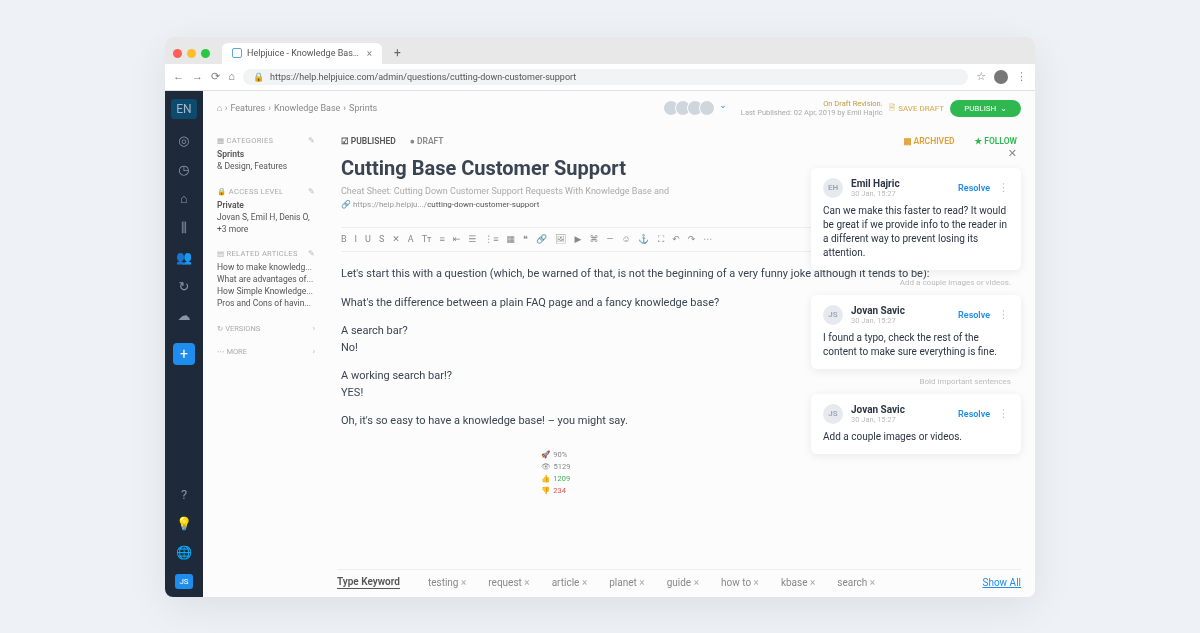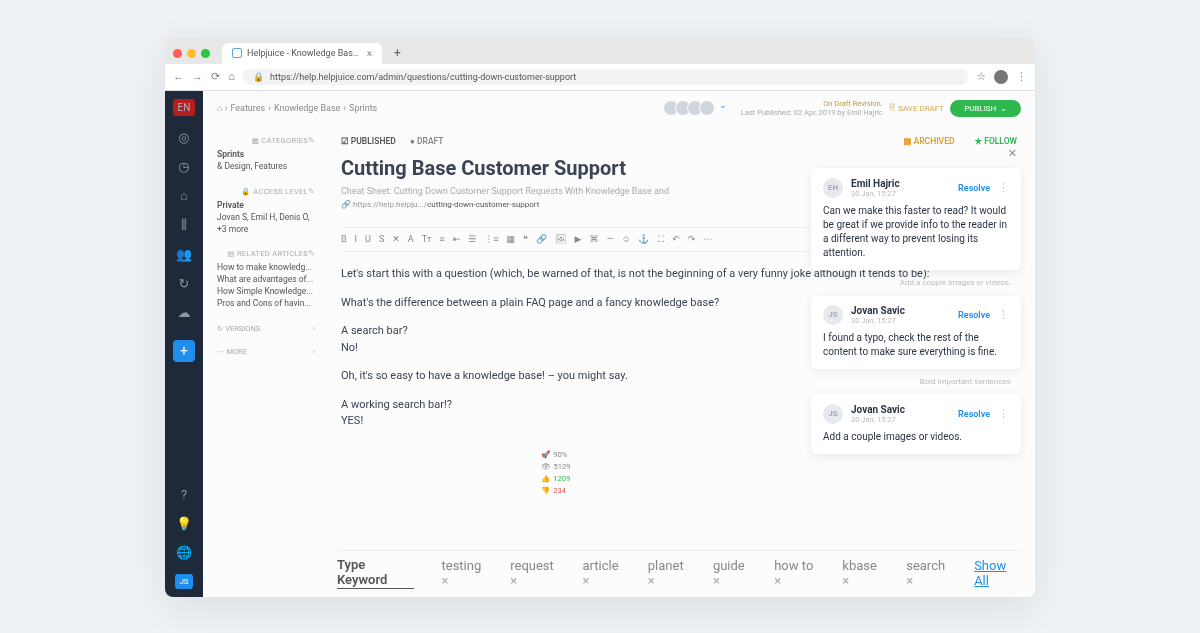--- a/index.html
+++ b/index.html
@@ -16,42 +16,42 @@
 .tab .close { color: #888; font-size: 10px; }
 .newtab { color: #666; font-size: 12px; padding: 0 6px; }
 .urlbar-row { display: flex; align-items: center; background: #fff; padding: 5px 8px; gap: 8px; border-bottom: 1px solid #e0e0e0; }
 .navbtn { color: #777; font-size: 11px; cursor: pointer; }
 .urlbar { flex: 1; background: #f1f3f4; border-radius: 12px; padding: 3px 10px; font-size: 9px; color: #555; display: flex; align-items: center; gap: 6px; }
 .lock { color: #777; }
 .star, .avatar, .kebab { color: #888; font-size: 11px; }
 .avatar { width: 14px; height: 14px; background: #777; border-radius: 50%; }
 .app { flex: 1; display: flex; overflow: hidden; }
 .sidebar { width: 38px; background: #1e2a3a; display: flex; flex-direction: column; align-items: center; padding: 8px 0; gap: 14px; color: #8a96a8; }
-.sidebar .lang { background: #b91c1c; color: #aab5c5; font-size: 10px; padding: 3px 5px; border-radius: 3px; }
+.sidebar .lang { background: #0c4a6e; color: #aab5c5; font-size: 12px; padding: 3px 5px; border-radius: 3px; }
 .sidebar .icon { font-size: 13px; cursor: pointer; }
 .sidebar .add { background: #1f8ded; color: #fff; width: 22px; height: 22px; border-radius: 4px; display: flex; align-items: center; justify-content: center; font-size: 14px; margin-top: 6px; }
 .sidebar .spacer { flex: 1; }
 .sidebar .bulb { color: #f5c947; }
 .sidebar .user { background: #1f8ded; color: #fff; font-size: 8px; padding: 3px 4px; border-radius: 3px; }
 .main { flex: 1; background: #fcfcfd; overflow: hidden; position: relative; display: flex; flex-direction: column; }
 .topbar { display: flex; align-items: center; padding: 8px 14px; font-size: 9px; color: #888; gap: 6px; }
 .breadcrumb { flex: 1; display: flex; align-items: center; gap: 3px; }
 .crumb { color: #888; text-decoration: none; }
 .avatars { display: flex; gap: -4px; margin: 0 8px; }
 .avatars .av { width: 16px; height: 16px; border-radius: 50%; background: #d0d6de; border: 1px solid #fff; margin-left: -4px; }
 .avatars .av:first-child { margin-left: 0; }
 .avatars .chev { color: #1f8ded; font-size: 9px; margin-left: 4px; }
 .revinfo { text-align: right; font-size: 7.5px; line-height: 1.3; color: #c29a3a; }
 .revinfo .sub { color: #aaa; }
 .savedraft { color: #d4a84a; font-size: 8px; display: flex; align-items: center; gap: 3px; }
 .publish { background: #2fb84f; color: #fff; font-size: 8px; padding: 4px 14px; border-radius: 10px; display: flex; align-items: center; gap: 4px; }
 .content { flex: 1; display: flex; overflow: hidden; }
 .leftcol { width: 120px; padding: 10px 8px 10px 14px; font-size: 8px; color: #888; }
 .leftcol .sec { margin-bottom: 14px; }
-.leftcol .sechead { display: flex; align-items: center; justify-content: flex-end; color: #aaa; font-size: 7.5px; text-transform: uppercase; letter-spacing: 0.3px; margin-bottom: 4px; }
+.leftcol .sechead { display: flex; align-items: center; justify-content: space-between; color: #aaa; font-size: 7.5px; text-transform: uppercase; letter-spacing: 0.3px; margin-bottom: 4px; }
 .leftcol .sechead .pen { font-size: 8px; color: #bbb; }
 .leftcol .secbody { color: #555; font-size: 8.5px; line-height: 1.4; }
 .leftcol .secbody.bold { font-weight: 600; }
 .leftcol .related div { white-space: nowrap; overflow: hidden; text-overflow: ellipsis; }
 .leftcol .morerow { display: flex; align-items: center; justify-content: space-between; color: #aaa; font-size: 7.5px; }
 .stats { position: absolute; left: 338px; bottom: 100px; font-size: 7.5px; line-height: 1.6; color: #888; }
 .stats .row { display: flex; align-items: center; gap: 3px; }
 .stats .up { color: #3fae5c; } .stats .down { color: #d9534f; }
 .editor { flex: 1; padding: 10px 18px; overflow: hidden; position: relative; }
 .ed-top { display: flex; align-items: center; gap: 14px; font-size: 8.5px; margin-bottom: 10px; }
@@ -61,21 +61,21 @@
 .ed-top .archived { color: #e0a030; font-weight: 600; }
 .ed-top .follow { color: #2fb84f; font-weight: 600; margin-left: 6px; }
 .ed-title { font-size: 20px; font-weight: 700; color: #3a4452; margin-bottom: 6px; }
 .ed-subtitle { font-size: 9px; color: #aaa; margin-bottom: 4px; white-space: nowrap; overflow: hidden; text-overflow: ellipsis; }
 .ed-url { font-size: 8px; color: #999; margin-bottom: 18px; }
 .ed-url .editable { color: #555; }
 .toolbar { display: flex; gap: 8px; padding: 6px 0; border-top: 1px solid #eee; border-bottom: 1px solid #eee; margin-bottom: 14px; flex-wrap: nowrap; overflow: hidden; }
 .toolbar span { font-size: 9px; color: #888; cursor: pointer; }
 .ed-body { font-size: 11px; color: #3a4452; line-height: 1.5; }
 .ed-body p { margin-bottom: 12px; }
-.tagrow { position: absolute; bottom: 8px; left: 14px; right: 14px; display: flex; align-items: center; gap: 22px; font-size: 13px; color: #888; border-top: 1px solid #eee; padding-top: 6px; }
+.tagrow { position: absolute; bottom: 8px; left: 14px; right: 14px; display: flex; align-items: center; gap: 22px; font-size: 10px; color: #888; border-top: 1px solid #eee; padding-top: 6px; }
 .tagrow .lbl { font-weight: 600; color: #555; border-bottom: 1px solid #555; padding-bottom: 1px; margin-right: 6px; }
 .tagrow .tag { color: #888; }
 .tagrow .tag::after { content: " ×"; color: #aaa; }
 .tagrow .showall { color: #1f8ded; margin-left: auto; text-decoration: underline; }
 .comments { position: absolute; right: 14px; top: 56px; width: 210px; display: flex; flex-direction: column; gap: 8px; }
 .closecom { text-align: right; color: #888; font-size: 11px; padding-right: 4px; cursor: pointer; }
 .card { background: #fff; border-radius: 6px; box-shadow: 0 2px 10px rgba(0,0,0,0.08); padding: 10px 12px; }
 .card .chead { display: flex; align-items: center; gap: 8px; margin-bottom: 4px; }
 .card .cava { width: 20px; height: 20px; border-radius: 50%; background: #e6eaef; color: #9aa4b2; font-size: 8px; display: flex; align-items: center; justify-content: center; font-weight: 600; }
 .card .cname { font-size: 10px; font-weight: 700; color: #2b3544; }
@@ -241,22 +241,22 @@
             <span>⚓</span>
             <span>⛶</span>
             <span>↶</span>
             <span>↷</span>
             <span>⋯</span>
           </div>
           <div class="ed-body">
             <p>Let's start this with a question (which, be warned of that, is not the beginning of a very funny joke although it tends to be):</p>
             <p>What's the difference between a plain FAQ page and a fancy knowledge base?</p>
             <p><span>A search bar?</span><br><span>No!</span></p>
+            <p><span>A working search bar!?</span><br><span>YES!</span></p>
             <p>Oh, it's so easy to have a knowledge base! – you might say.</p>
-            <p><span>A working search bar!?</span><br><span>YES!</span></p>
           </div>
 
           <div class="tagrow">
             <span class="lbl">Type Keyword</span>
             <span class="tag">testing</span>
             <span class="tag">request</span>
             <span class="tag">article</span>
             <span class="tag">planet</span>
             <span class="tag">guide</span>
             <span class="tag">how to</span>

